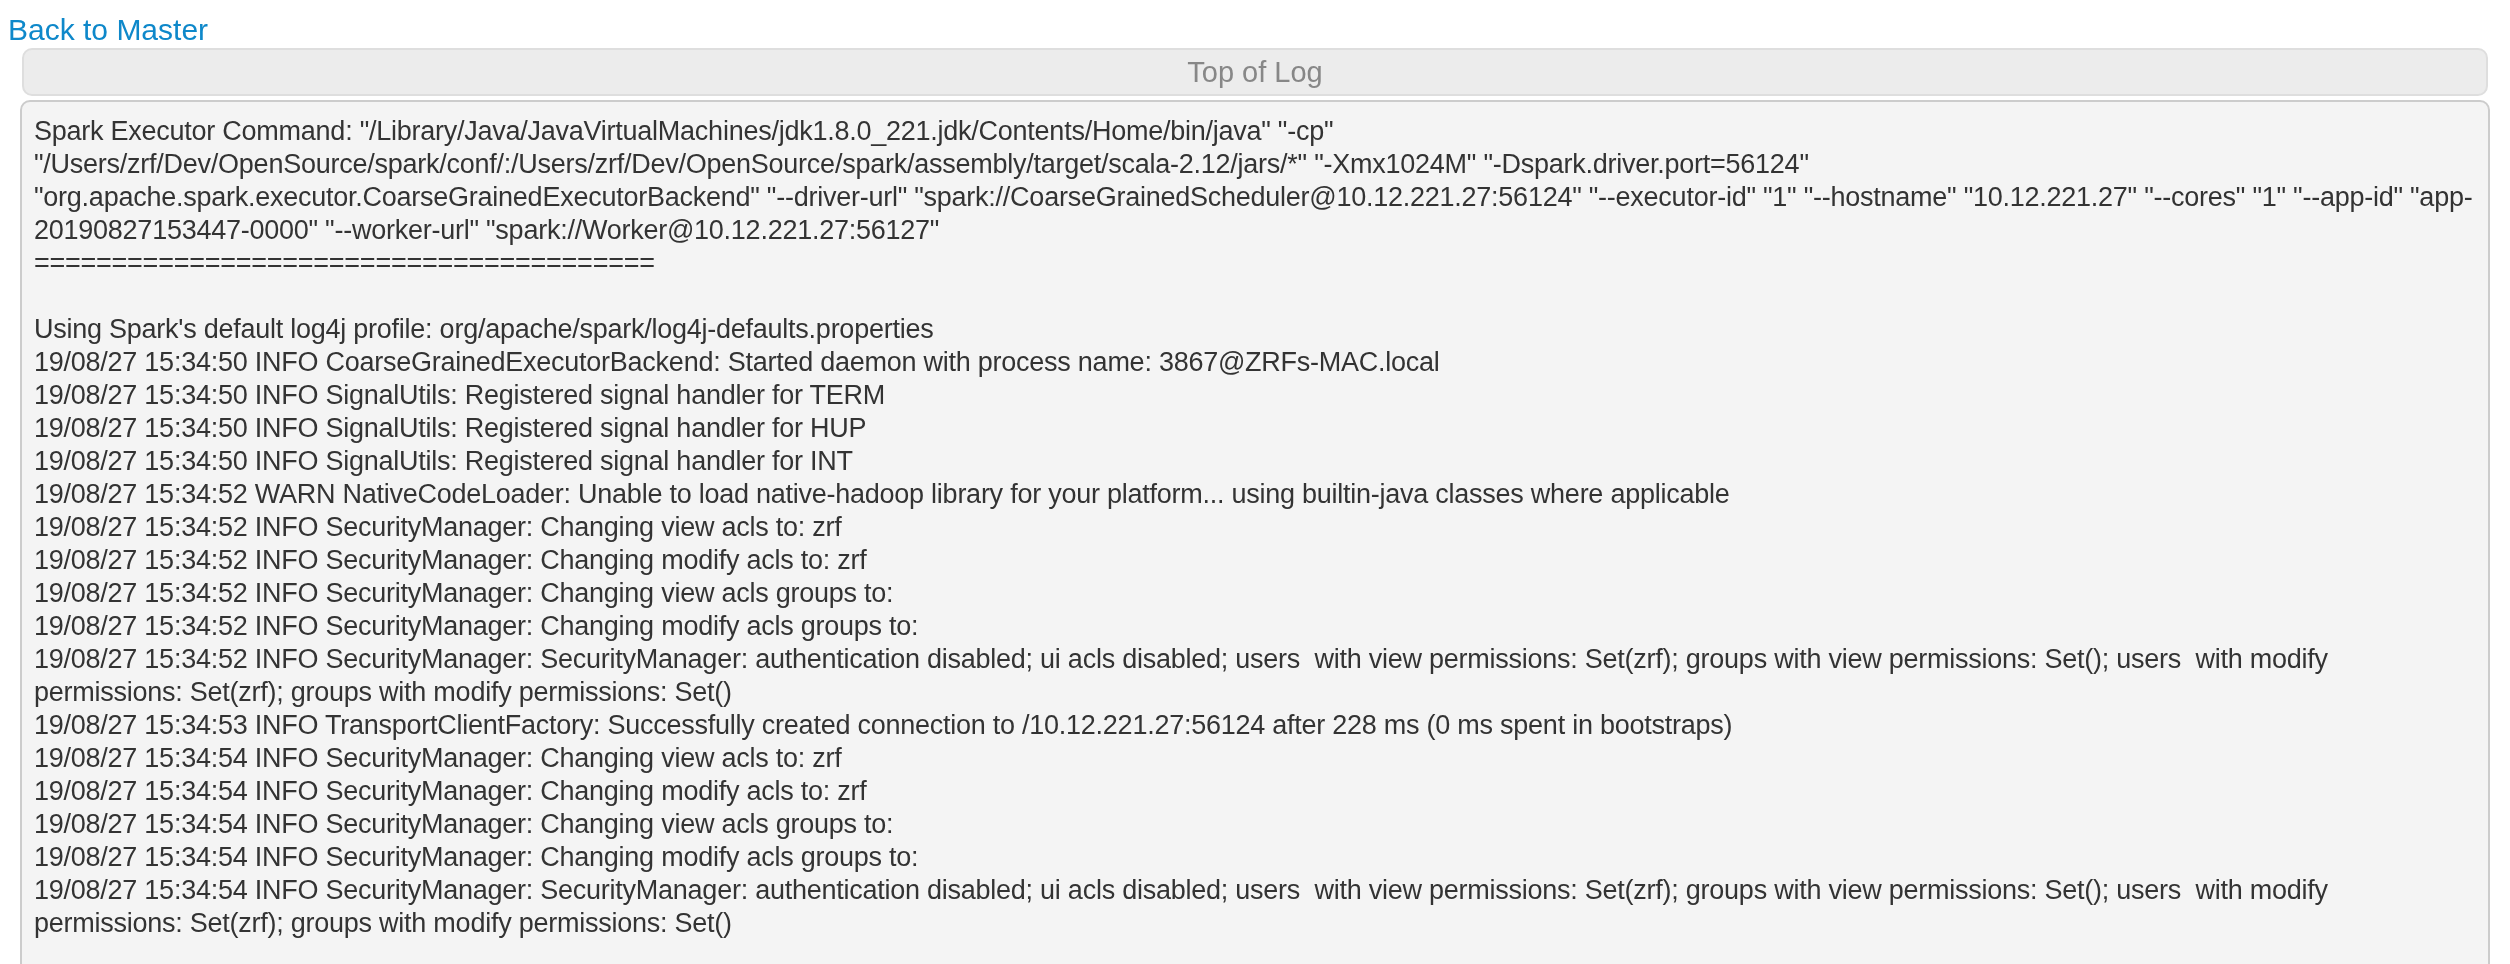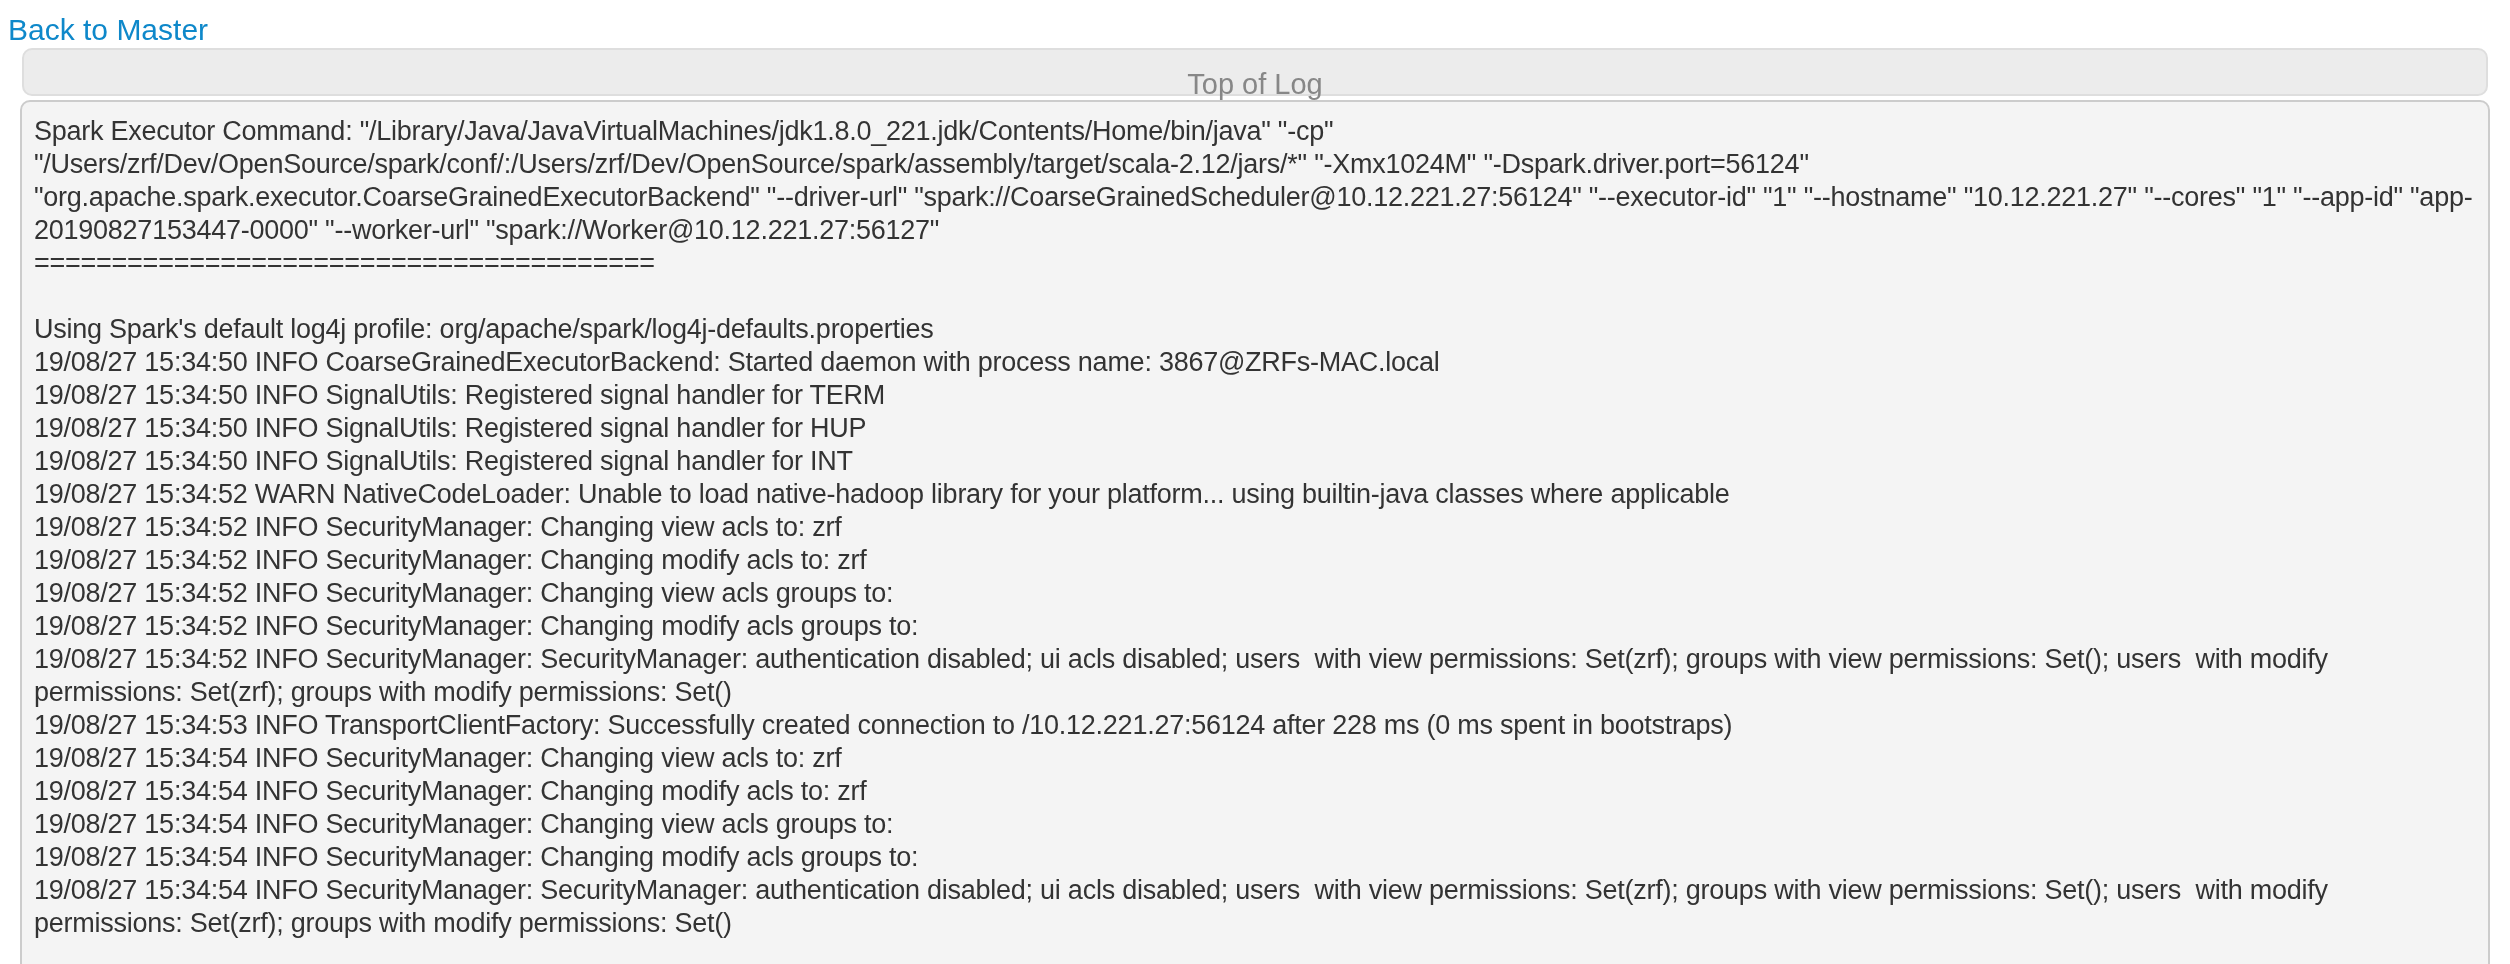--- a/index.html
+++ b/index.html
@@ -43,21 +43,21 @@
     width: 100%;
     height: 48px;
     background: #ececec;
     border: 2px solid #dedede;
     border-radius: 10px;
     color: #878787;
     font-size: 29px;
     line-height: 44px;
     text-align: center;
     font-family: "Liberation Sans", "DejaVu Sans", sans-serif;
-    padding: 12px;
+    padding: 0;
     cursor: default;
   }
   .log-content {
     margin: 4px 20px 0 20px;
     height: 1400px;           
     background: #f4f4f4;
     border: 2px solid #cccccc;
     border-radius: 10px;
     padding: 13px 12px;
     overflow: hidden;

